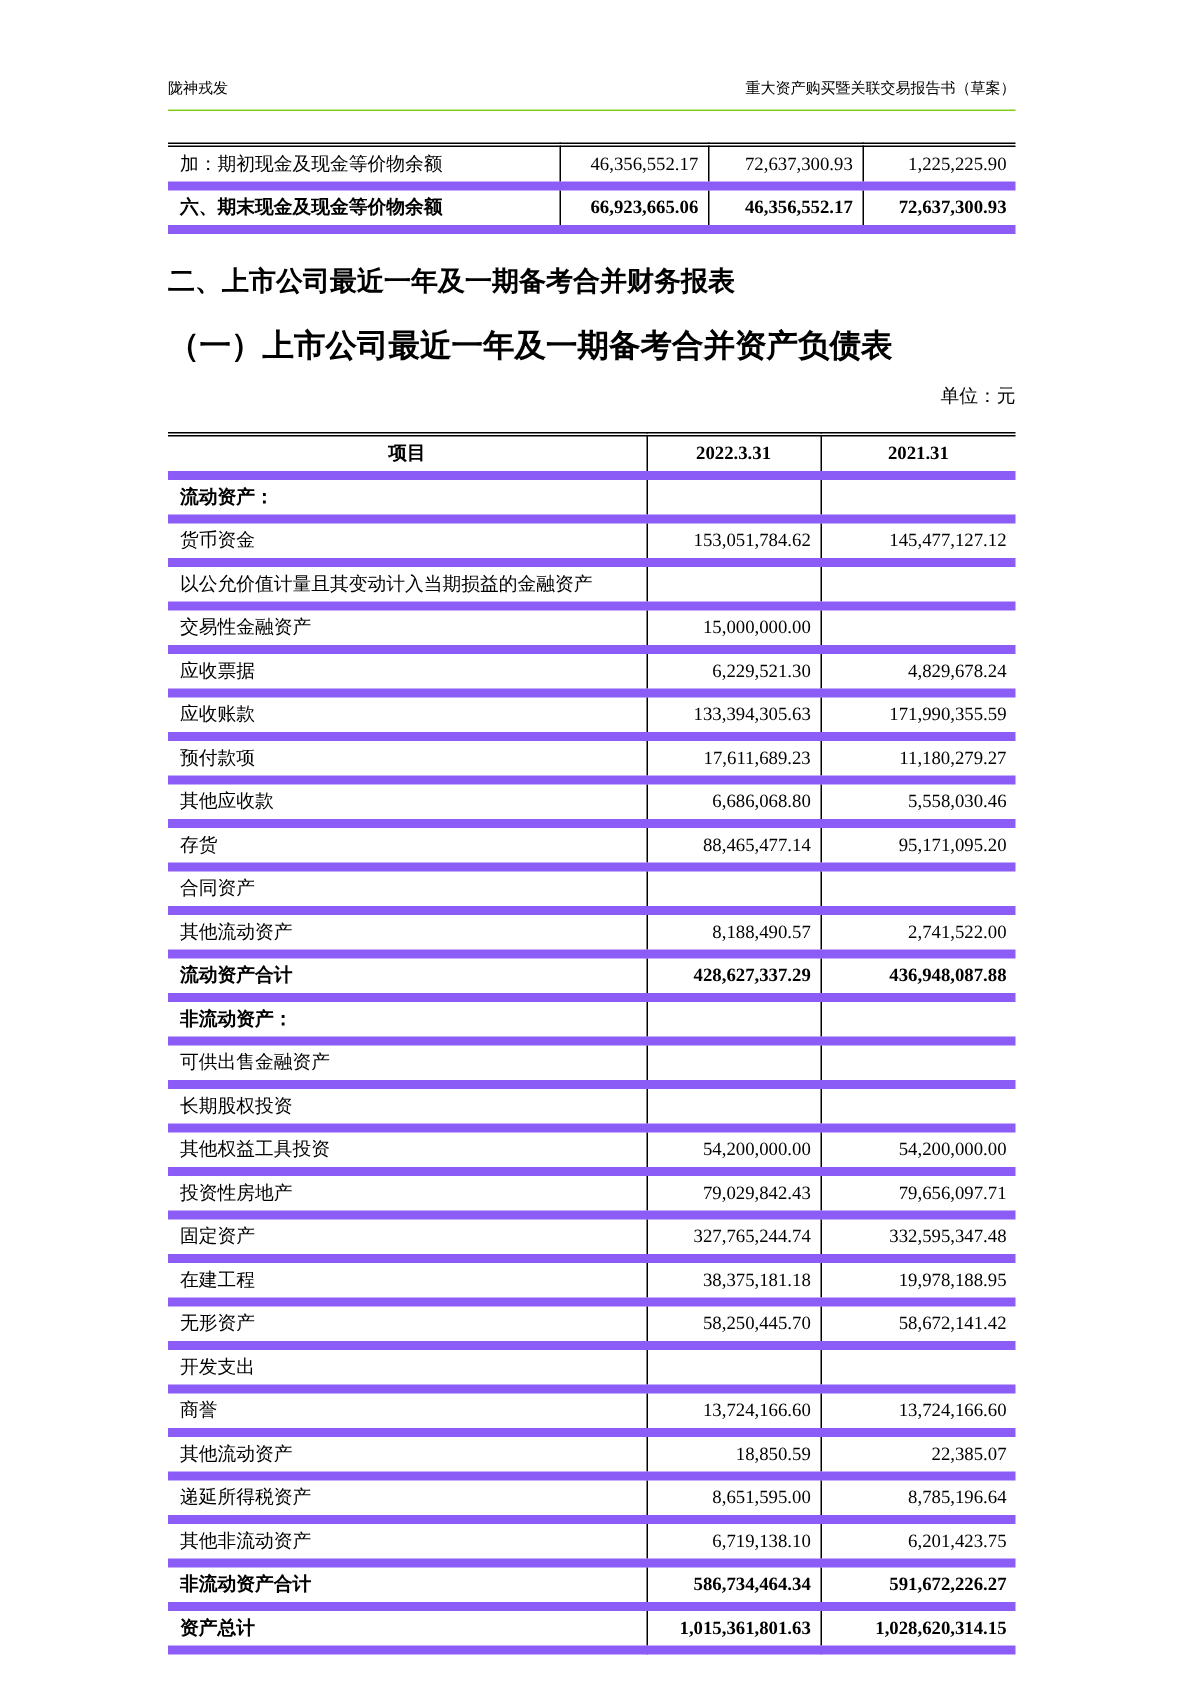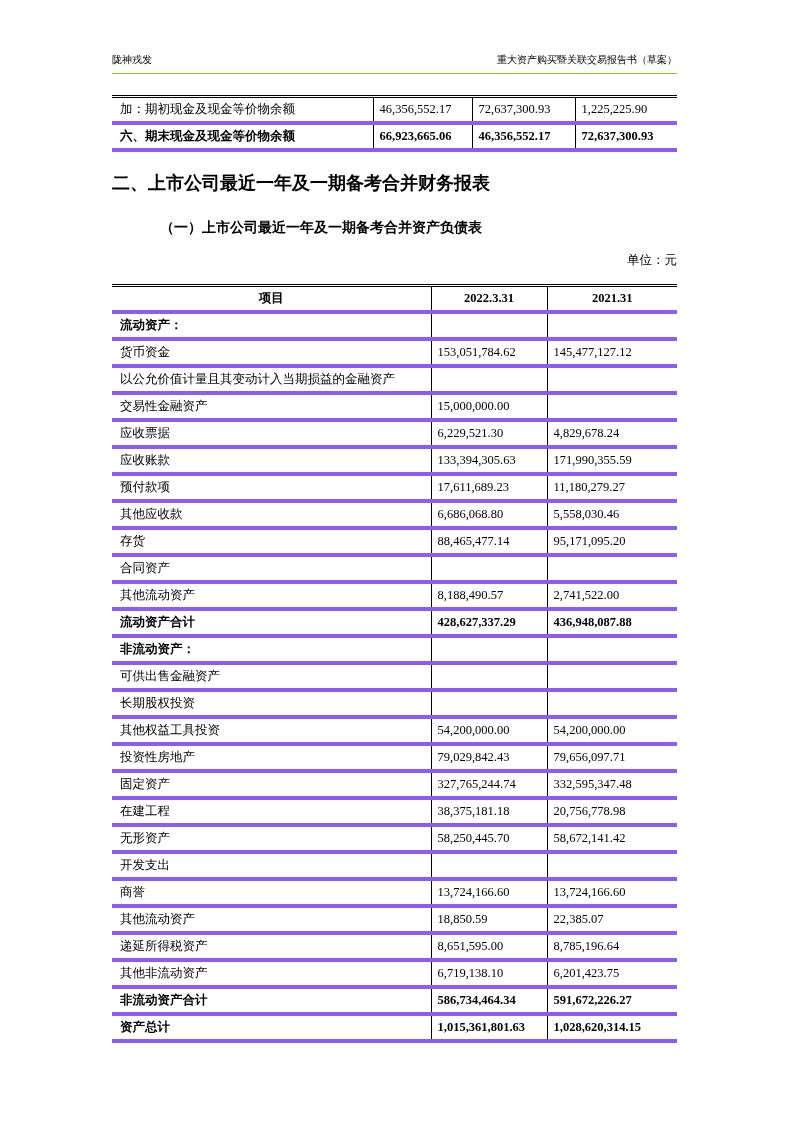--- a/index.html
+++ b/index.html
@@ -33,31 +33,31 @@
     width: 100%;
     border-collapse: collapse;
     table-layout: fixed;
     font-size: 12.5px;
   }
   .top-table { margin-top: 21px; }
   .top-table, .bs-table {
     border-top: 3px double #000;
     border-bottom: 3px double #000;
   }
-  tr { border-bottom: 4px solid #8b5cf6; }
+  tr { border-bottom: 6px solid #8b5cf6; }
   td, th {
     height: 23px;
     padding: 0 6px;
     vertical-align: middle;
     overflow: hidden;
     white-space: nowrap;
   }
   td:not(:first-child), th:not(:first-child) { border-left: 1px solid #000; }
   .c-label { text-align: left; padding-left: 8px; }
-  .c-num { text-align: left; }
+  .c-num { text-align: right; }
   .bold-row td { font-weight: bold; }
   .bs-table thead th {
     font-weight: bold;
     text-align: center;
     border-bottom: 2px solid #000;
   }
   
   .h-main {
     margin-top: 18px;
     font-family: "Liberation Sans", "DejaVu Sans", sans-serif;
@@ -69,23 +69,22 @@
     margin-top: 12px;
     font-size: 14.5px;
     line-height: 33px;
     text-indent: 2em;
     text-align: justify;
   }
   .h-sub {
     margin-top: 20px;
     font-family: "Liberation Sans", "DejaVu Sans", sans-serif;
     font-weight: bold;
-    font-size: 14px;
+    font-size: 21px;
     line-height: 22px;
-    margin-left: 48px;
   }
   .unit-line {
     margin-top: 14px;
     margin-bottom: 15px;
     font-size: 12.5px;
     text-align: right;
   }
   .page-number {
     margin-top: 16px;
     font-size: 12px;
@@ -232,21 +231,21 @@
           <td class="c-num">79,656,097.71</td>
         </tr>
         <tr>
           <td class="c-label">固定资产</td>
           <td class="c-num">327,765,244.74</td>
           <td class="c-num">332,595,347.48</td>
         </tr>
         <tr>
           <td class="c-label">在建工程</td>
           <td class="c-num">38,375,181.18</td>
-          <td class="c-num">20,756,778.98</td>
+          <td class="c-num">19,978,188.95</td>
         </tr>
         <tr>
           <td class="c-label">无形资产</td>
           <td class="c-num">58,250,445.70</td>
           <td class="c-num">58,672,141.42</td>
         </tr>
         <tr>
           <td class="c-label">开发支出</td>
           <td class="c-num"></td>
           <td class="c-num"></td>

